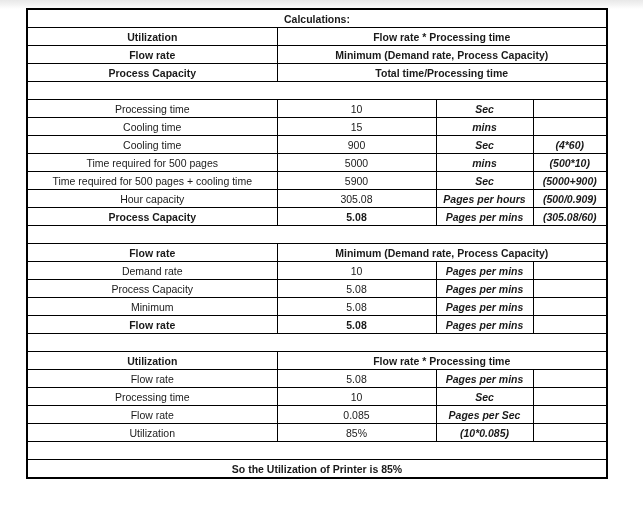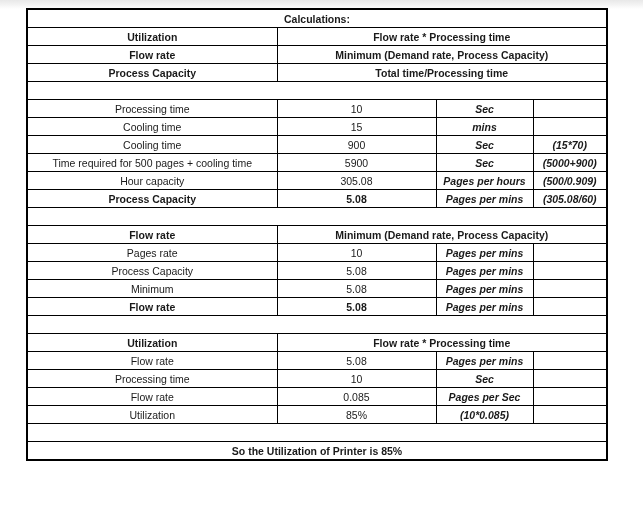--- a/index.html
+++ b/index.html
@@ -109,21 +109,27 @@
       <tr>
         <td>Cooling time</td>
         <td>15</td>
         <td class="red">mins</td>
         <td class="red"></td>
       </tr>
       <tr>
         <td>Cooling time</td>
         <td>900</td>
         <td class="red">Sec</td>
-        <td class="red">(15*70)</td>
+        <td class="red">(4*60)</td>
+      </tr>
+      <tr>
+        <td>Time required for 500 pages</td>
+        <td>5000</td>
+        <td class="red">mins</td>
+        <td class="red">(500*10)</td>
       </tr>
       <tr>
         <td>Time required for 500 pages + cooling time</td>
         <td>5900</td>
         <td class="red">Sec</td>
         <td class="red">(5000+900)</td>
       </tr>
       <tr>
         <td>Hour capacity</td>
         <td>305.08</td>
@@ -137,21 +143,21 @@
         <td class="red">(305.08/60)</td>
       </tr>
       <tr>
         <td class="blank" colspan="4"></td>
       </tr>
       <tr>
         <td class="bold">Flow rate</td>
         <td class="formula-head" colspan="3">Minimum (Demand rate, Process Capacity)</td>
       </tr>
       <tr>
-        <td>Pages rate</td>
+        <td>Demand rate</td>
         <td>10</td>
         <td class="red">Pages per mins</td>
         <td class="red"></td>
       </tr>
       <tr>
         <td>Process Capacity</td>
         <td>5.08</td>
         <td class="red">Pages per mins</td>
         <td class="red"></td>
       </tr>

